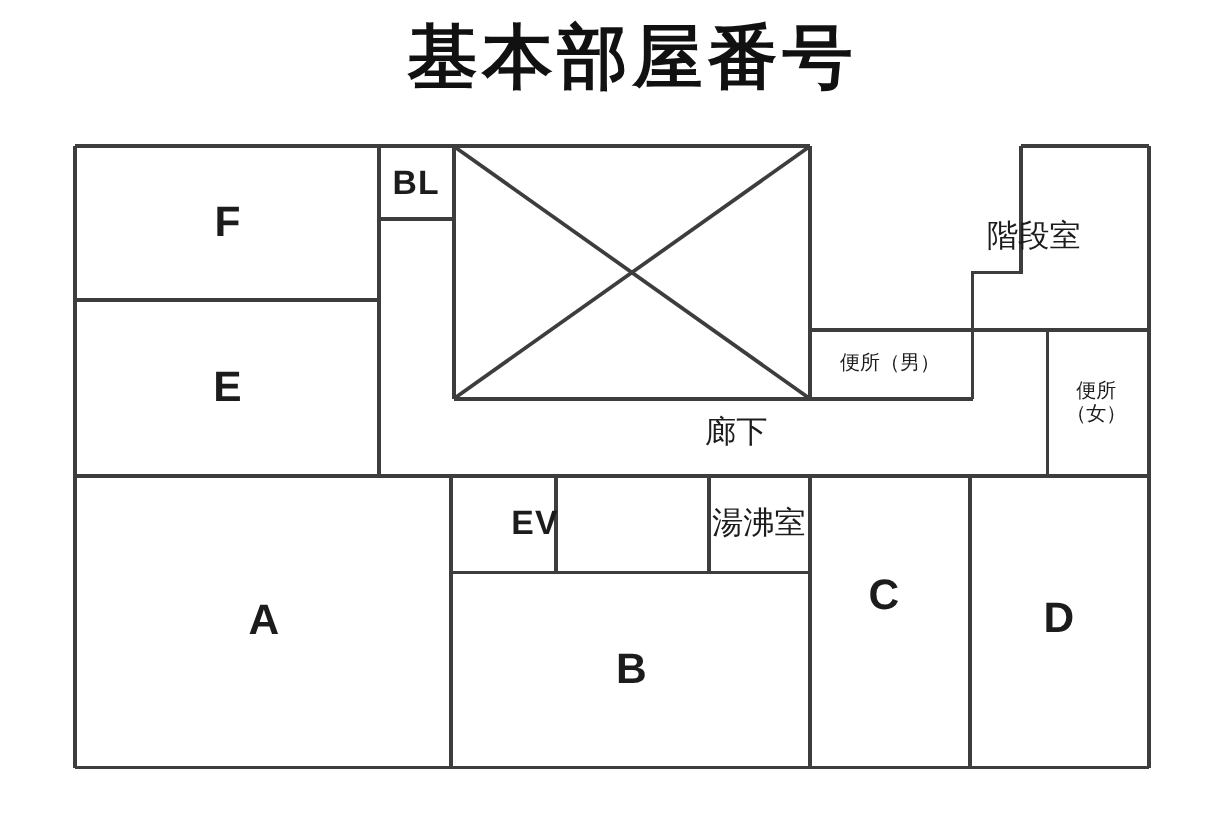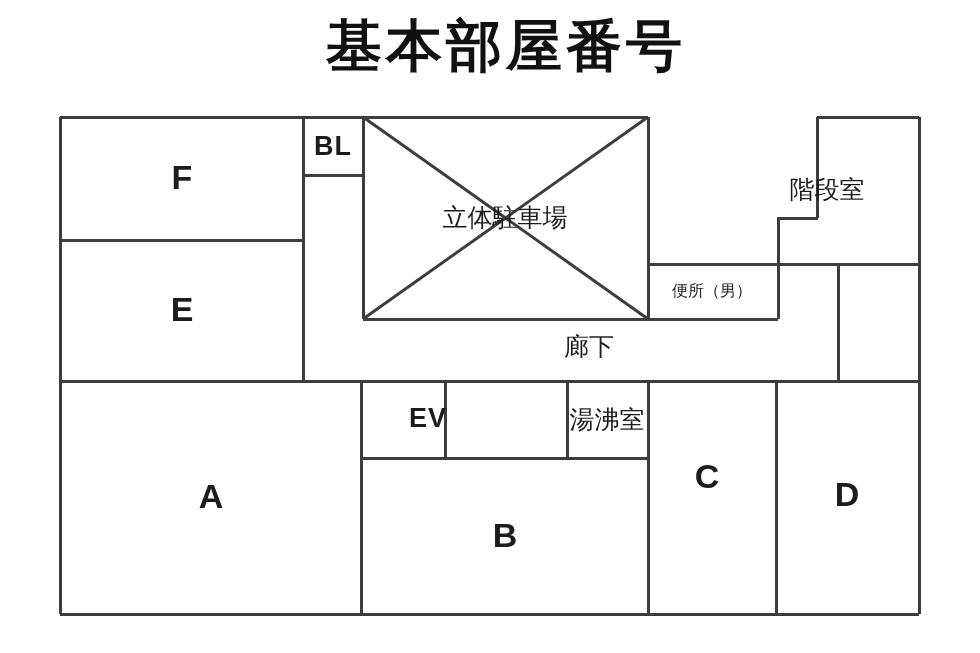--- a/index.html
+++ b/index.html
@@ -91,20 +91,23 @@
   <div class="lbl room-letter" style="left:182px;top:178px;">F</div>
   <div class="lbl room-letter" style="left:182px;top:310px;">E</div>
   <div class="lbl room-letter" style="left:211px;top:497px;">A</div>
   <div class="lbl room-letter" style="left:505px;top:536px;">B</div>
   <div class="lbl room-letter" style="left:707px;top:477px;">C</div>
   <div class="lbl room-letter" style="left:847px;top:495px;">D</div>
 
   <div class="lbl latin-small" style="left:333px;top:147px;">BL</div>
   <div class="lbl latin-small" style="left:404px;top:419px;margin-left:24px;">EV</div>
 
-  <div class="lbl jp" style="left:505px;top:217px;">立体駐車場</div>
   <div class="lbl jp" style="left:589px;top:346px;">廊下</div>
   <div class="lbl jp" style="left:827px;top:189px;">階段室</div>
   <div class="lbl jp" style="left:607px;top:419px;">湯沸室</div>
 
   <div class="lbl jp-small" style="left:712px;top:291px;">便所（男）</div>
+  <div class="lbl jp-small" style="left:877px;top:323px;">
+    <span style="display:block;">便所</span>
+    <span style="display:block;">（女）</span>
+  </div>
 
 </div>
 
 </body></html>

